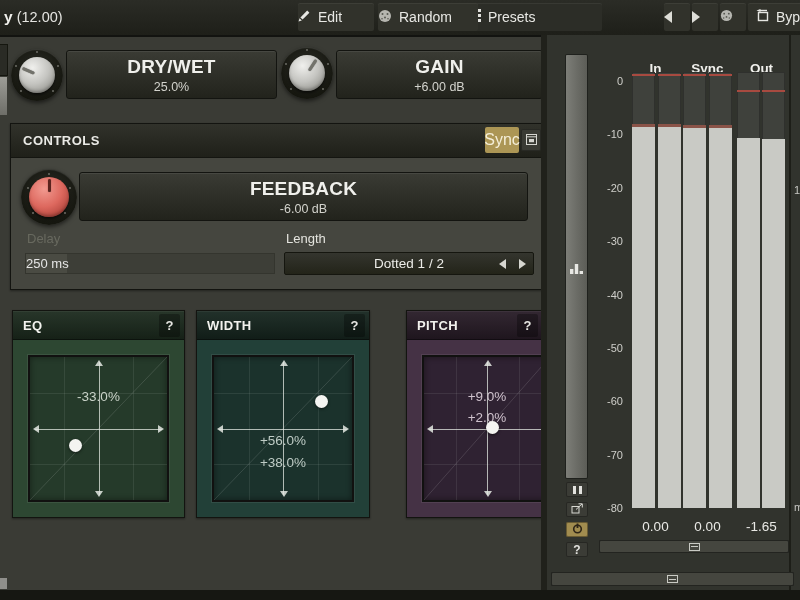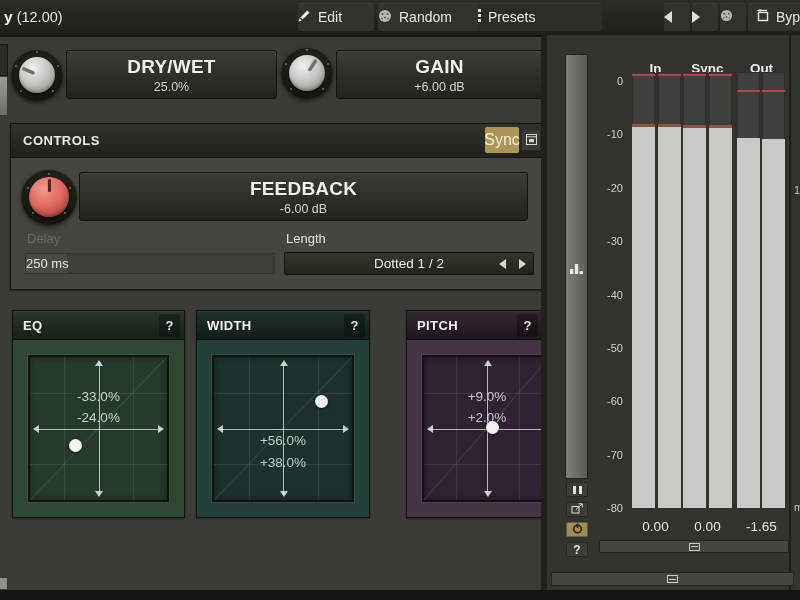--- a/index.html
+++ b/index.html
@@ -272,21 +272,20 @@
         <div class="axis h">
               <i class="al"></i>
               <i class="ar"></i>
             </div>
         <div class="axis v">
               <i class="au"></i>
               <i class="ad"></i>
             </div>
         <div class="vals above" style="color:#c9d2c8;">
           <div>-33.0%</div>
-          <div>-24.0%</div>
         </div>
         <div class="dot" style="left:33.5%;top:62%;"></div>
       </div>
     </div>
       </div>
       <div class="xy-panel" style="left: 196px; width: 172px;">
     <div class="xy-header" style="background:linear-gradient(rgba(255,255,255,.05),rgba(0,0,0,.25)),#16261f;">
       <span class="xy-ttl">WIDTH</span>
       <span class="sq-btn">?</span>
     </div>

